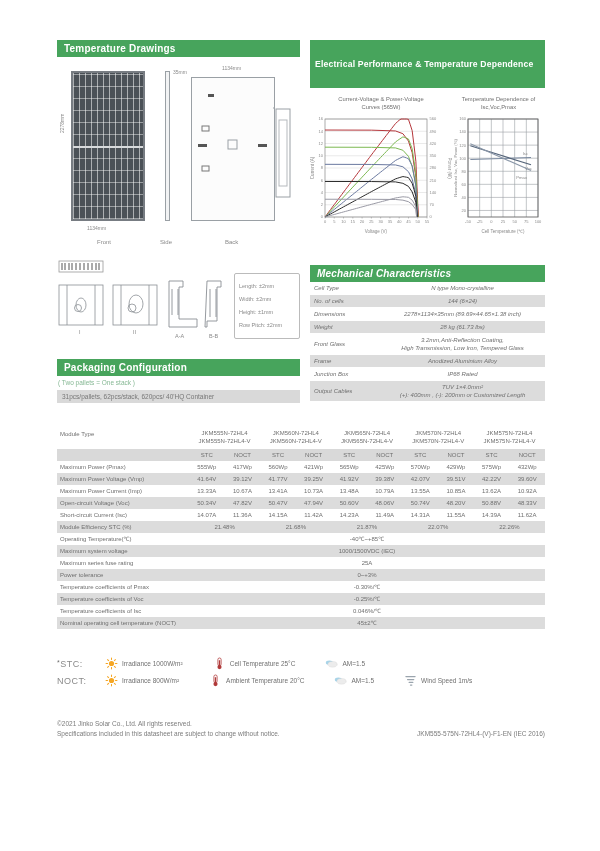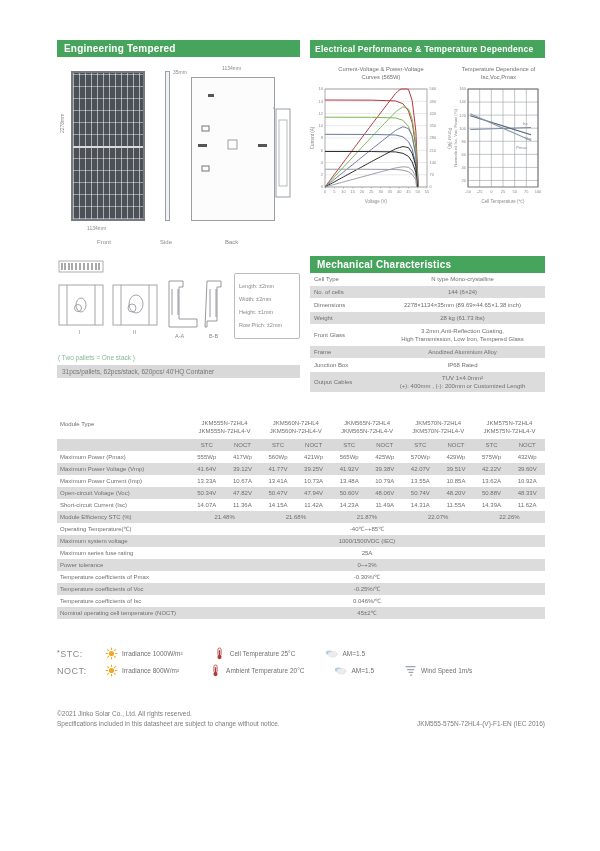--- a/index.html
+++ b/index.html
@@ -39,21 +39,21 @@
   .pack-value { background:#d9d9d9; color:#777; font-size:6.5px; padding:3px 5px; }
 
   
   .chart-titles { display:flex; margin-top:8px; }
   .chart-title { font-size:5.8px; color:#6f6f6f; text-align:center; line-height:7.5px; }
   .chart-title.t1 { width:142px; }
   .chart-title.t2 { width:93px; }
   .charts { display:flex; }
 
   
-  .mech { margin-top:25px; }
+  .mech { margin-top:4px;font-style:italic; }
   .mrow { display:flex; align-items:center; font-size:6px; border-bottom:1px solid #fff; min-height:13px; }
   .mrow.alt { background:#dcdcdc; }
   .mlabel { flex:0 0 70px; padding:2px 0 2px 4px; color:#6f6f6f; }
   .mvalue { flex:1; text-align:center; color:#6f6f6f; line-height:8px; padding:2px 2px; }
 
   
   .specs { margin-top:24px; }
   .srow { display:flex; align-items:center; min-height:11.5px; font-size:6px; }
   .srow.alt { background:#dcdcdc; }
   .srow.subhead { background:#d9d9d9; }
@@ -79,21 +79,21 @@
   svg text { font-family:"Liberation Sans", sans-serif; fill:#8a8a8a; }
 </style>
 </head>
 <body>
 
 <div class="page">
 
   <div class="top">
 
     <div class="col-left">
-      <div class="green-bar">Engineering Tempered</div>
+      <div class="green-bar">Temperature Drawings</div>
 
       <div class="drawings">
         <div class="panel-front">
             <div class="mid"></div>
           </div>
         <div class="dim-v">2278mm</div>
         <div class="dim-h">1134mm</div>
         <div class="panel-side"></div>
         <div class="dim-side">35mm</div>
         <div class="panel-back">
@@ -168,26 +168,27 @@
         <div class="detail-label" style="left:118px;top:74px">A-A</div>
         <div class="detail-label" style="left:152px;top:74px">B-B</div>
         <div class="tolerance-box">
           <div>Length: ±2mm</div>
           <div>Width: ±2mm</div>
           <div>Height: ±1mm</div>
           <div>Row Pitch: ±2mm</div>
         </div>
       </div>
 
+      <div class="green-bar" style="margin-top:8px">Packaging Configuration</div>
       <div class="pack-note">( Two pallets = One stack )</div>
       <div class="pack-value">31pcs/pallets, 62pcs/stack, 620pcs/ 40'HQ Container</div>
     </div>
 
     <div class="col-right">
-      <div class="green-bar" style="font-size:8.6px;padding:4px 5px">Electrical Performance &amp; Temperature Dependence</div>
+      <div class="green-bar" style="font-size:8.6px;padding:19px 5px">Electrical Performance &amp; Temperature Dependence</div>
 
       <div class="chart-titles">
         <div class="chart-title t1">
           <div>Current-Voltage &amp; Power-Voltage</div>
             <div>Curves (565W)</div>
         </div>
         <div class="chart-title t2">
           <div>Temperature Dependence of</div>
             <div>Isc,Voc,Pmax</div>
         </div>

